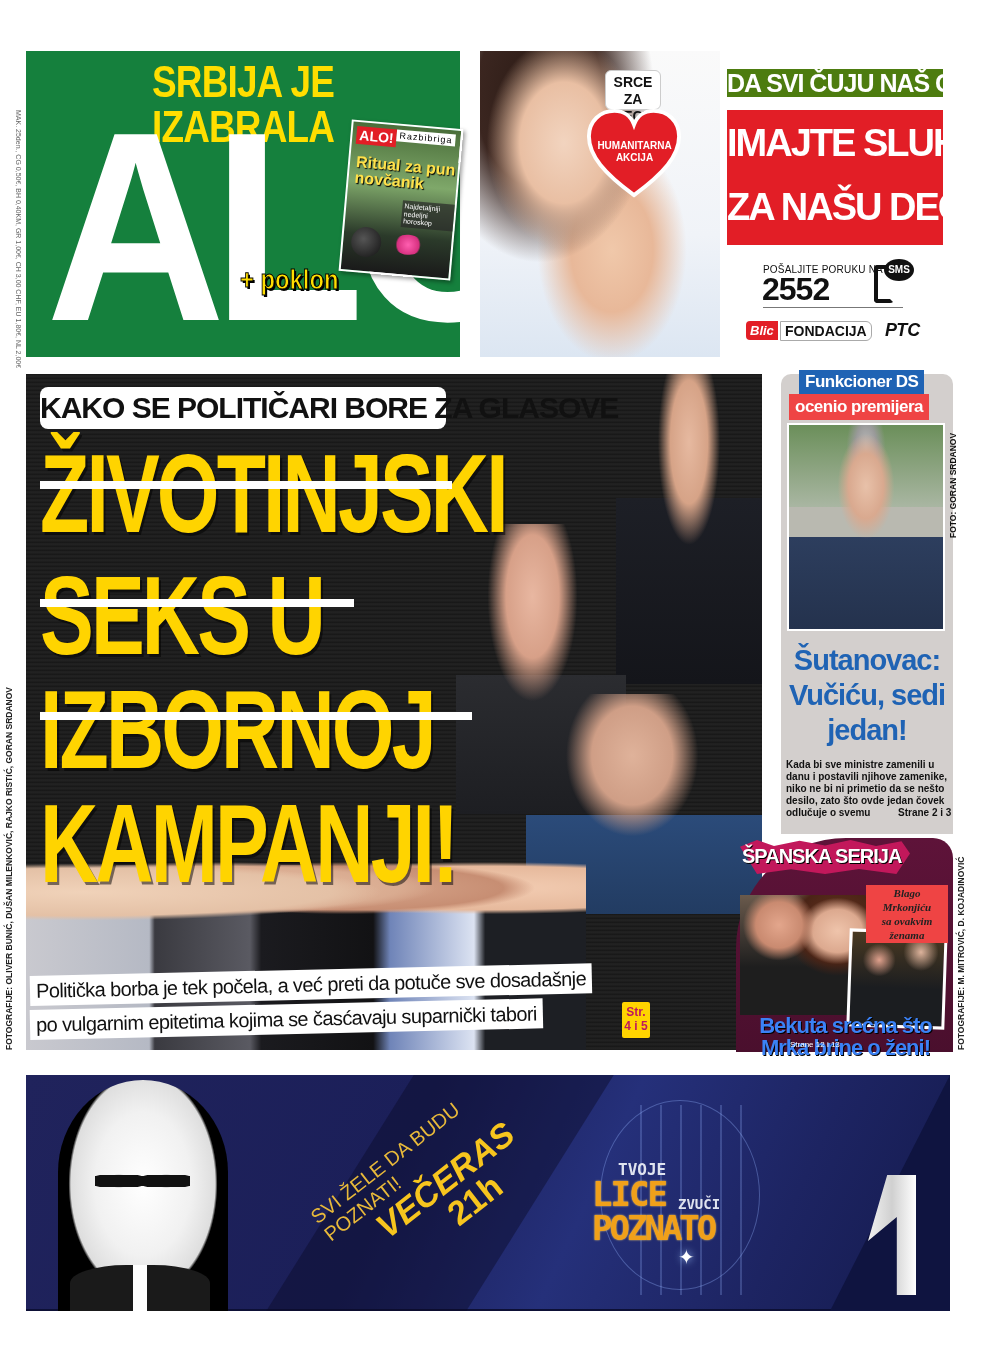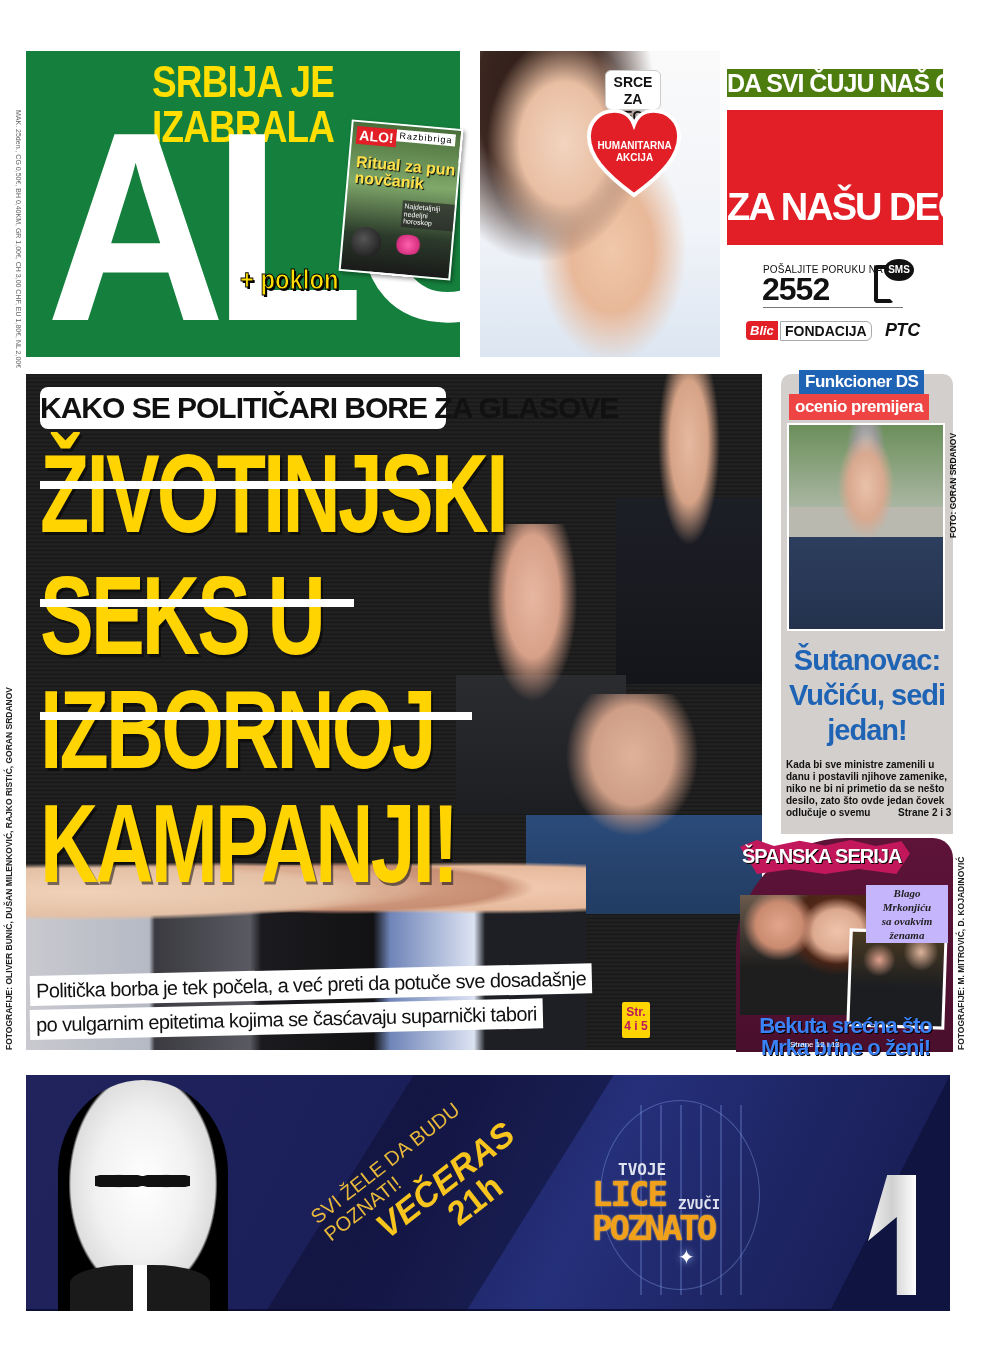--- a/index.html
+++ b/index.html
@@ -70,21 +70,21 @@
   .side-photo { left: 787px; top: 423px; width: 158px; height: 208px; background: radial-gradient(ellipse at 50% 30%, #e8c1a9 0%, #d9a98f 16%, transparent 26%), radial-gradient(ellipse at 50% 12%, #c0c0c0 0%, #9a9a9a 10%, transparent 18%), linear-gradient(180deg, #6b8f5a 0%, #a9b6a2 40%, transparent 40%), linear-gradient(180deg, transparent 0%, transparent 55%, #2d3e5e 55%, #24324d 100%), #b9b9b0; border: 2px solid #fff; }
   .side-credit { left: 948px; top: 428px; height: 110px; writing-mode: vertical-rl; transform: rotate(180deg); color:#111; font-size:8.5px; font-weight:bold; white-space:nowrap; }
   .side-headline { left: 781px; top: 643px; width: 172px; text-align:center; color:#1f63b4; font-weight:900; font-size:29px; line-height:35px; letter-spacing:-1px; }
   .side-body { left: 786px; top: 759px; width: 164px; color:#111; font-weight:bold; font-size:10px; line-height:12px; }
   .side-pages { left: 898px; top: 807px; color:#111; font-weight:bold; font-size:10px; }
 
   
   .spanska { left: 736px; top: 838px; width: 217px; height: 214px; background: linear-gradient(180deg,#5e1339 0%,#4a0f2d 100%); border-radius: 110px 20px 0 0; overflow:hidden; }
   .spanska-kicker { left: 742px; top: 845px; color:#fff; font-weight:900; font-size:20px; white-space:nowrap; letter-spacing:-1px; text-shadow:1px 1px 0 #000; }
   .spanska-burst { left: 740px; top: 840px; width: 170px; height: 34px; background: #c2185b; clip-path: polygon(0 20%,10% 0,20% 18%,35% 2%,50% 16%,65% 0,80% 18%,95% 4%,100% 40%,92% 100%,70% 85%,50% 100%,30% 86%,10% 100%); }
-  .spanska-quote { left: 866px; top: 885px; background:#c4b5fd; color:#222; font-family:"Liberation Serif", serif; font-style:italic; font-weight:bold; font-size:11px; line-height:14px; padding:1px 12px; text-align:center; white-space:nowrap; }
+  .spanska-quote { left: 866px; top: 885px; background:#ef4444; color:#222; font-family:"Liberation Serif", serif; font-style:italic; font-weight:bold; font-size:11px; line-height:14px; padding:1px 12px; text-align:center; white-space:nowrap; }
   .spanska-photo-main { left: 740px; top: 895px; width: 130px; height: 120px; background: radial-gradient(ellipse at 30% 25%, #e3a68c 0%, #c98a70 18%, transparent 28%), radial-gradient(ellipse at 75% 30%, #efc4ab 0%, #dca98f 18%, transparent 28%), radial-gradient(ellipse at 75% 25%, #6a3520 0%, #4a2416 30%, transparent 40%), linear-gradient(180deg,#6a5a4c 0%,#1e1e1e 60%); }
   .spanska-photo-small { left: 848px; top: 930px; width: 98px; height: 98px; background: radial-gradient(ellipse at 30% 30%, #e0a18d 0%, transparent 18%), radial-gradient(ellipse at 75% 20%, #ddb39c 0%, transparent 18%), linear-gradient(180deg,#4a3a22 0%,#1b1d20 60%); border: 3px solid #fff; transform: rotate(2deg); }
   .spanska-headline { left: 738px; top: 1015px; width: 215px; text-align:center; color:#3b82f6; font-weight:900; font-size:22px; line-height:22px; letter-spacing:-1px; text-shadow:1px 1px 0 #000; }
   .spanska-pages { left: 790px; top: 1040px; color:#fff; font-size:8px; }
   .credit-right { left: 956px; top: 870px; height: 180px; writing-mode: vertical-rl; transform: rotate(180deg); color:#222; font-size:8.5px; font-weight:bold; white-space:nowrap; }
 
   
   .ad-banner { left: 26px; top: 1075px; width: 924px; height: 236px; background: linear-gradient(115deg, #20235c 0%, #1b1f59 40%, #25307a 60%, #1d2462 80%, #141a4d 100%); overflow: hidden; border-bottom: 2px solid #0d1036; }
   .ad-cat-circle { left: 58px; top: 1080px; width: 170px; height: 231px; background: radial-gradient(ellipse at 50% 45%, #ffffff 0%, #f1f1f1 40%, #dedede 60%, transparent 62%), #000; border-radius: 50% 50% 0 0 / 40% 40% 0 0; }
   .ad-cat-paint { left: 95px; top: 1170px; width: 95px; height: 22px; background: radial-gradient(ellipse at 25% 50%, #111 0%, #111 40%, transparent 42%), radial-gradient(ellipse at 75% 50%, #111 0%, #111 40%, transparent 42%); }
@@ -124,20 +124,21 @@
 
 <div class="abs charity-photo"></div>
 <div class="abs heart-tag">SRCE ZA DECU</div>
 <svg class="abs heart" viewBox="0 0 100 100">
   <path d="M50 92 C20 70 4 52 4 32 C4 16 16 6 30 6 C40 6 47 12 50 20 C53 12 60 6 70 6 C84 6 96 16 96 32 C96 52 80 70 50 92 Z" fill="#e21e26" stroke="#ffffff" stroke-width="4"></path>
 </svg>
 <div class="abs heart-text">HUMANITARNA AKCIJA</div>
 
 <div class="abs glas-box cond">DA SVI ČUJU NAŠ GLAS</div>
 <div class="abs sluha-box">
+  <div class="sluha-line cond" style="top:8px">IMAJTE SLUHA</div>
   <div class="sluha-line cond" style="top:72px">ZA NAŠU DECU!</div>
 </div>
 <div class="abs sms-label">POŠALJITE PORUKU NA</div>
 <div class="abs sms-number">2552</div>
 <div class="abs sms-line"></div>
 <div class="abs phone-icon"></div>
 <div class="abs sms-bubble">SMS</div>
 <div class="abs blic-logo">Blic</div>
 <div class="abs fond-logo">FONDACIJA</div>
 <div class="abs rtc-logo">РТС</div>

